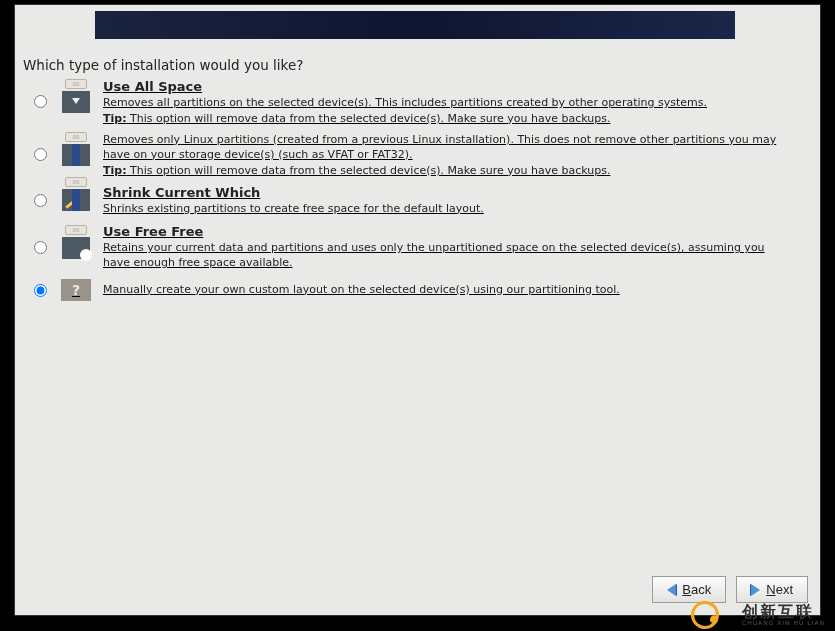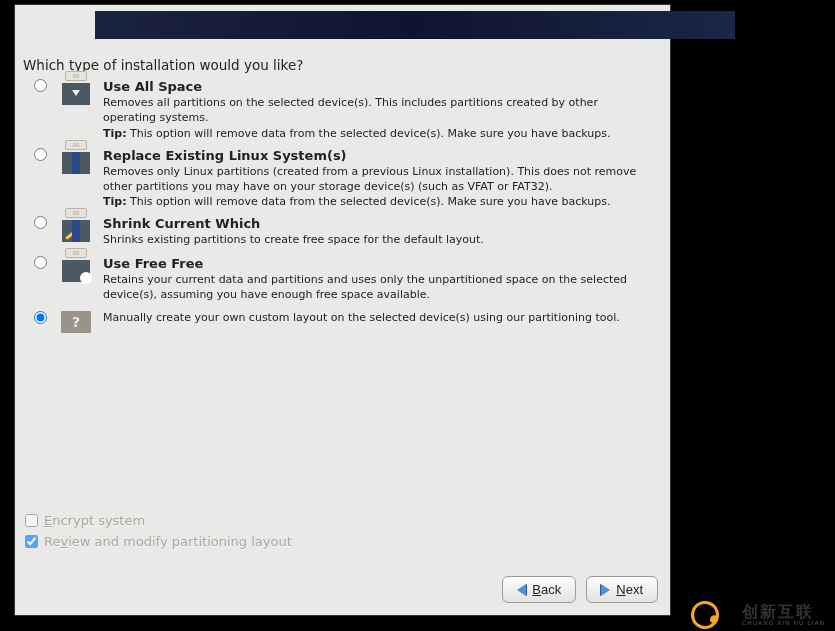--- a/index.html
+++ b/index.html
@@ -8,21 +8,21 @@
     font-size: 12px;
     background: #000;
     width: 835px;
     height: 631px;
     overflow: hidden;
   }
   .window {
     position: absolute;
     left: 14px;
     top: 4px;
-    width: 657px;
+    width: 807px;
     height: 612px;
     background: #e9e9e7;
     border: 1px solid #333;
   }
   .header-banner {
     position: absolute;
     left: 80px;
     top: 6px;
     width: 640px;
     height: 28px;
@@ -36,22 +36,23 @@
     color: #222;
   }
   .options {
     position: absolute;
     left: 10px;
     top: 74px;
     right: 30px;
   }
   .opt-row {
     display: flex;
-    align-items: flex-start;
+    align-items: center;
     margin-bottom: 8px;
+    text-decoration: underline;
   }
   .opt-row .radio-col {
     width: 30px;
     display: flex;
     align-items: center;
     justify-content: center;
     flex-shrink: 0;
   }
   .opt-row .icon-col {
     width: 42px;
@@ -179,21 +180,21 @@
     gap: 10px;
   }
   .btn {
     display: inline-flex;
     align-items: center;
     gap: 6px;
     padding: 5px 14px;
     font-size: 13px;
     background: linear-gradient(#fdfdfd, #e2e2e0);
     border: 1px solid #9a9a98;
-    border-radius: 6px;
+    border-radius: 0;
     cursor: pointer;
     color: #222;
   }
   .btn .ul { text-decoration: underline; }
   .arrow-left-ic {
     width: 0; height: 0;
     border-top: 6px solid transparent;
     border-bottom: 6px solid transparent;
     border-right: 9px solid #4f92d9;
     filter: drop-shadow(1px 0 0 #2b5a94);
@@ -269,21 +270,20 @@
         </div>
       <div class="icon-col">
         <div class="drive-icon">
           <div class="os-tag">OS</div>
           <div class="drive-body blue-mid">
               <div class="arrow-down" style="left:10px;"></div>
             </div>
         </div>
       </div>
       <div class="text-col">
-        <div class="opt-title">Replace Existing Linux System(s)</div>
         <div class="opt-desc">Removes only Linux partitions (created from a previous Linux installation).  This does not remove other partitions you may have on your storage device(s) (such as VFAT or FAT32).</div>
         <div class="opt-tip"><b>Tip:</b><span> This option will remove data from the selected device(s).  Make sure you have backups.</span></div>
       </div>
     </div>
 
     <div class="opt-row">
       <div class="radio-col">
           <input type="radio" name="inst" style="">
         </div>
       <div class="icon-col">
@@ -325,30 +325,20 @@
       <div class="icon-col">
         <div class="q-icon">?</div>
       </div>
       <div class="text-col">
         <div class="opt-desc">Manually create your own custom layout on the selected device(s) using our partitioning tool.</div>
       </div>
     </div>
 
   </div>
 
-  <div class="checks">
-    <label class="check-row">
-      <input type="checkbox" style="">
-      <span><span class="ul">E</span><span>ncrypt system</span></span>
-    </label>
-    <label class="check-row">
-      <input type="checkbox" checked="" style="">
-      <span><span>Re</span><span class="ul">v</span><span>iew and modify partitioning layout</span></span>
-    </label>
-  </div>
 
   <div class="button-bar">
     <button class="btn">
       <span class="arrow-left-ic"></span>
       <span><span class="ul">B</span><span>ack</span></span>
     </button>
     <button class="btn">
       <span class="arrow-right-ic"></span>
       <span><span class="ul">N</span><span>ext</span></span>
     </button>

